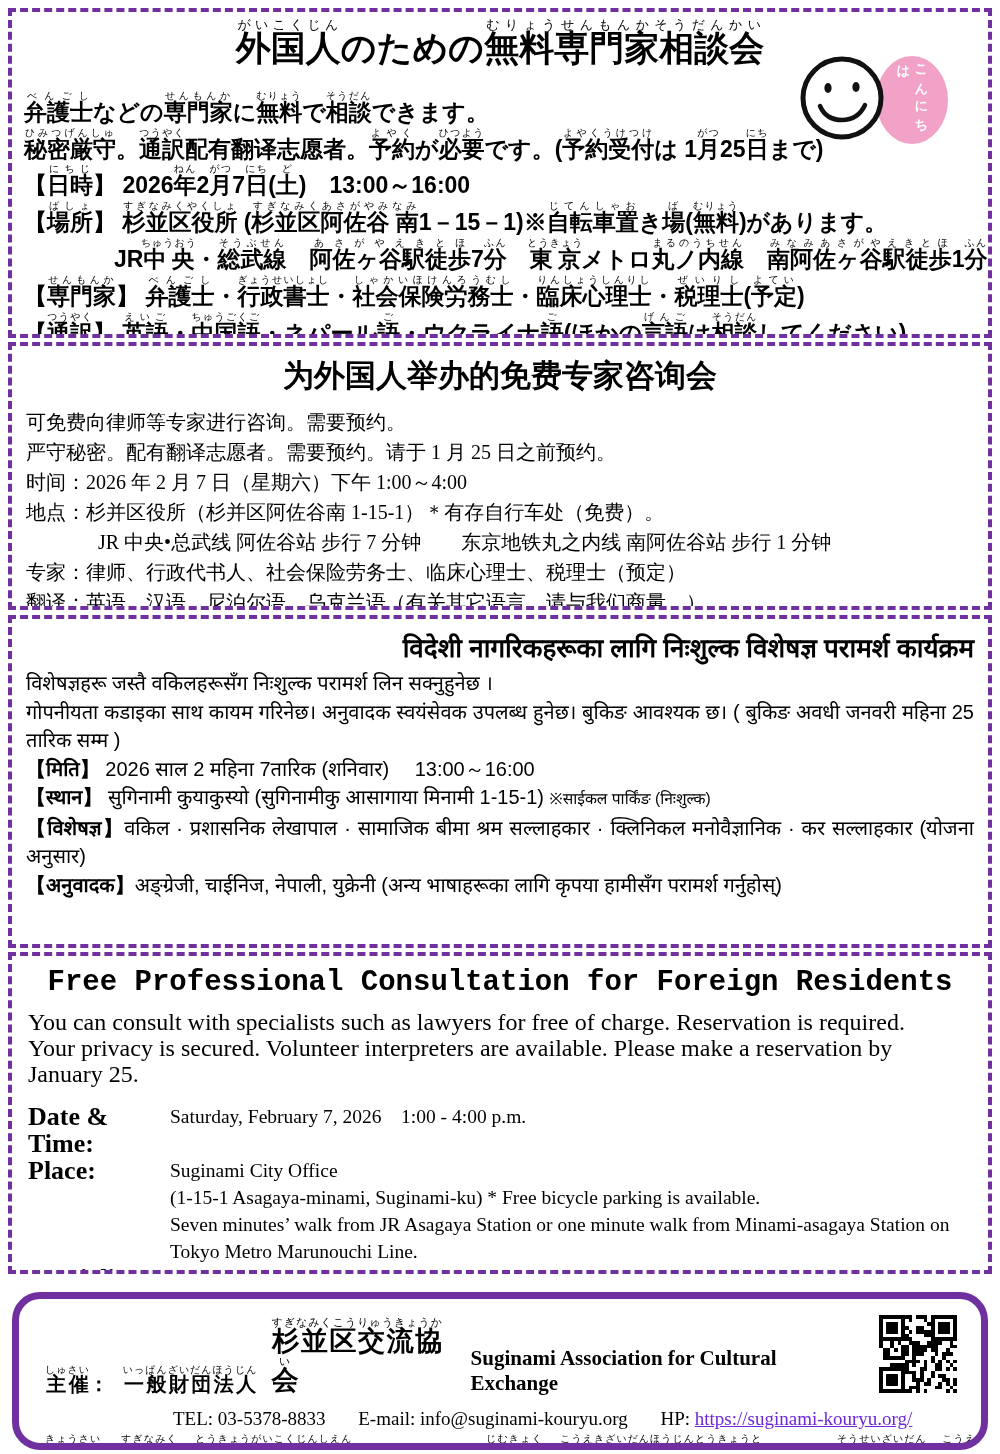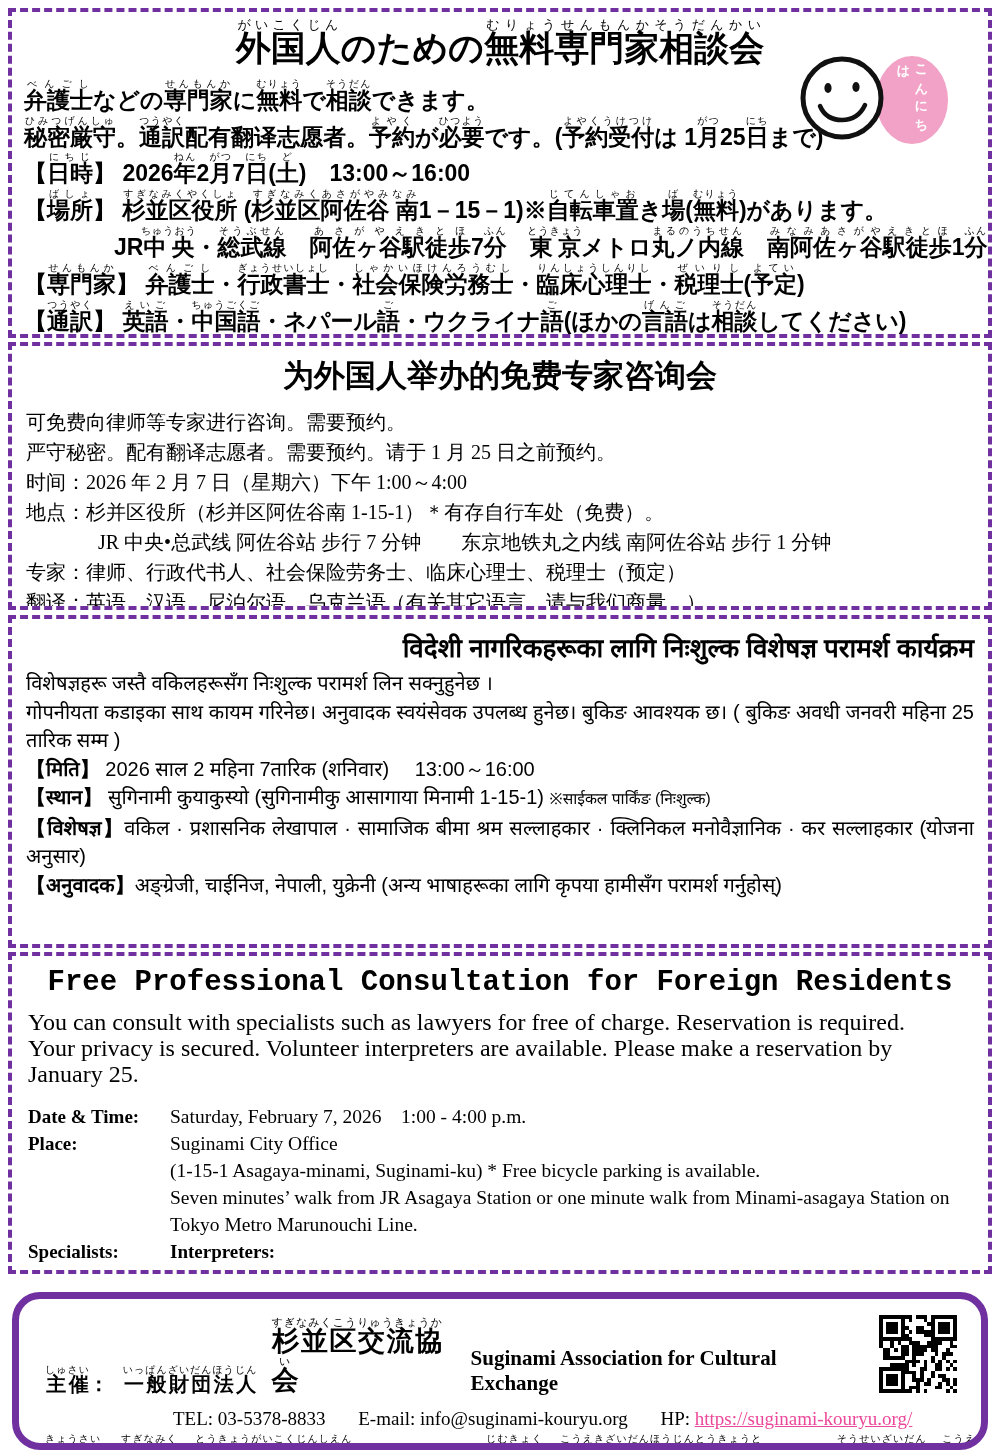--- a/index.html
+++ b/index.html
@@ -9,21 +9,21 @@
 
   .box { margin:0 8px; border:4px dashed #7030A0; overflow:hidden; position:relative; background:#fff; }
   .sec-jp   { margin-top:8px; height:330px; padding:6px 12px 0; }
   .sec-zh   { margin-top:4px; height:268px; padding:5px 14px 0; }
   .sec-np   { margin-top:5px; height:333px; padding:6px 14px 0; }
   .sec-en   { margin-top:4px; height:322px; padding:8px 16px 0; }
 
   
   .sec-jp { font-weight:bold; }
   ruby rt { font-size:10px; font-weight:normal; letter-spacing:1px; }
-  .jp-title { text-align:center; font-size:35px; line-height:1.05; margin-bottom:12px; white-space:nowrap; }
+  .jp-title { text-align:center; font-size:35px; line-height:1.05; margin-bottom:24px; white-space:nowrap; }
   .jp-title ruby rt { font-size:13px; }
   .jp-line { font-size:23px; line-height:1.08; margin-bottom:3px; white-space:nowrap; }
   .jp-line.indent { padding-left:90px; }
 
   .greeting { position:absolute; right:30px; top:40px; width:160px; height:100px; }
   .bubble { position:absolute; left:78px; top:4px; width:72px; height:88px; border-radius:50%;
             background:#F2A2C6; display:flex; align-items:center; justify-content:center; }
   .bubble span { writing-mode:vertical-rl; color:#fff; font-size:13px; font-weight:bold; letter-spacing:3px; }
   .smiley { position:absolute; left:0; top:2px; z-index:2; }
 
@@ -35,36 +35,36 @@
 
   
   .np-title { text-align:right; font-size:26px; font-weight:bold; margin:4px 0 4px; }
   .np-line { font-size:20px; line-height:28.5px; text-align:justify; }
 
   
   .sec-en { font-family:"Liberation Serif", serif; }
   .en-title { text-align:center; font-size:29px; font-weight:bold; margin:2px 0 10px;font-family:Liberation Mono, monospace; }
   .en-para { font-size:24px; line-height:26px; }
   .en-rows { margin-top:16px; display:grid; grid-template-columns:142px 1fr; column-gap:0; }
-  .en-label { font-size:19px; font-weight:bold; line-height:27px; }
+  .en-label { font-size:26px; font-weight:bold; line-height:27px; }
   .en-value { font-size:19.5px; line-height:27px; }
   .en-value div { min-height:27px; }
 
   
   .footer { margin:18px 12px 0; height:158px; border:7px solid #7030A0; border-radius:28px;
             position:relative; padding:10px 120px 0 26px; overflow:hidden; }
   .host-line { display:flex; align-items:flex-end; gap:14px; margin-top:8px; font-weight:bold; }
   .host-label { font-size:20px; }
   .host-org { font-size:20px; }
   .host-name-jp { font-size:27px; }
   .host-name-jp ruby rt { font-size:11px; }
   .host-name-en { font-family:"Liberation Serif", serif; font-size:21px; padding-bottom:2px; }
   .contact-line { margin:10px 0 4px 128px; font-family:"Liberation Serif", serif; font-size:19px; white-space:nowrap; }
   .contact-line .gap { display:inline-block; width:28px; }
-  .hp-link { color:#ec4899; text-decoration:underline; }
+  .hp-link { color:#6d28d9; text-decoration:underline; }
   .cohost-line { font-weight:bold; font-size:19px; white-space:nowrap; margin-top:2px; }
   .qr { position:absolute; right:24px; top:16px; width:78px; height:78px; background:#fff; }
   .small-seg { font-size:0.78em; }
 </style>
 </head>
 <body>
 
 <div class="page">
 
   <section class="box sec-jp" lang="ja">

